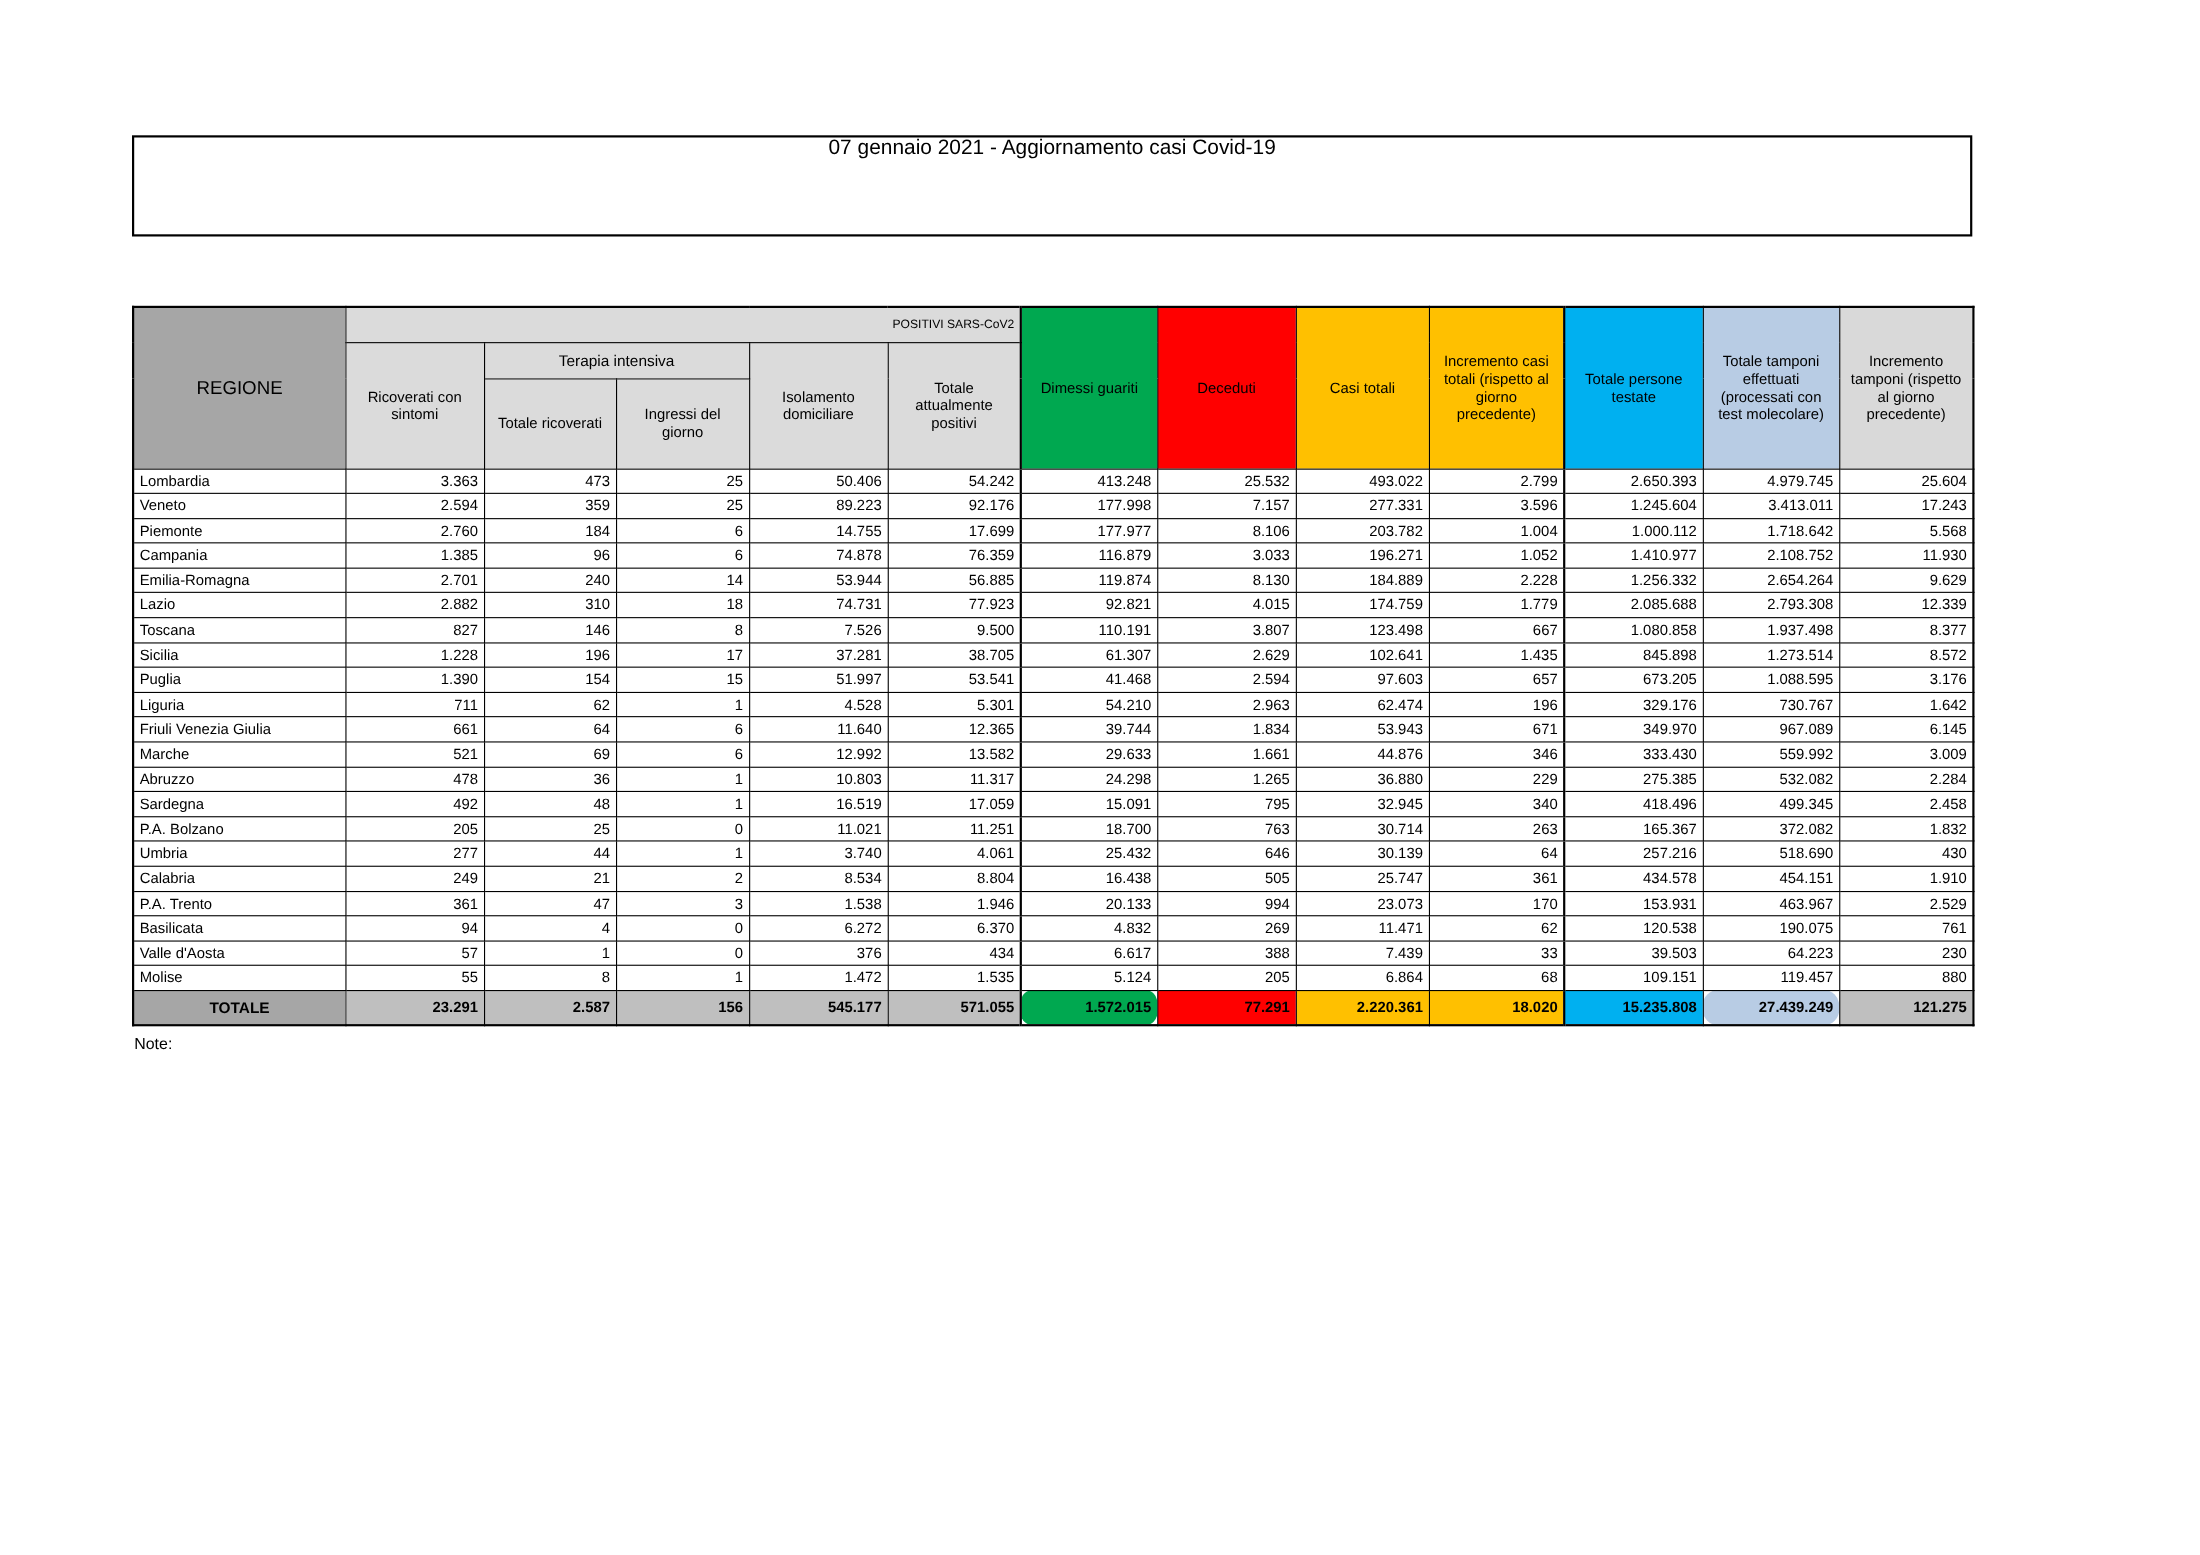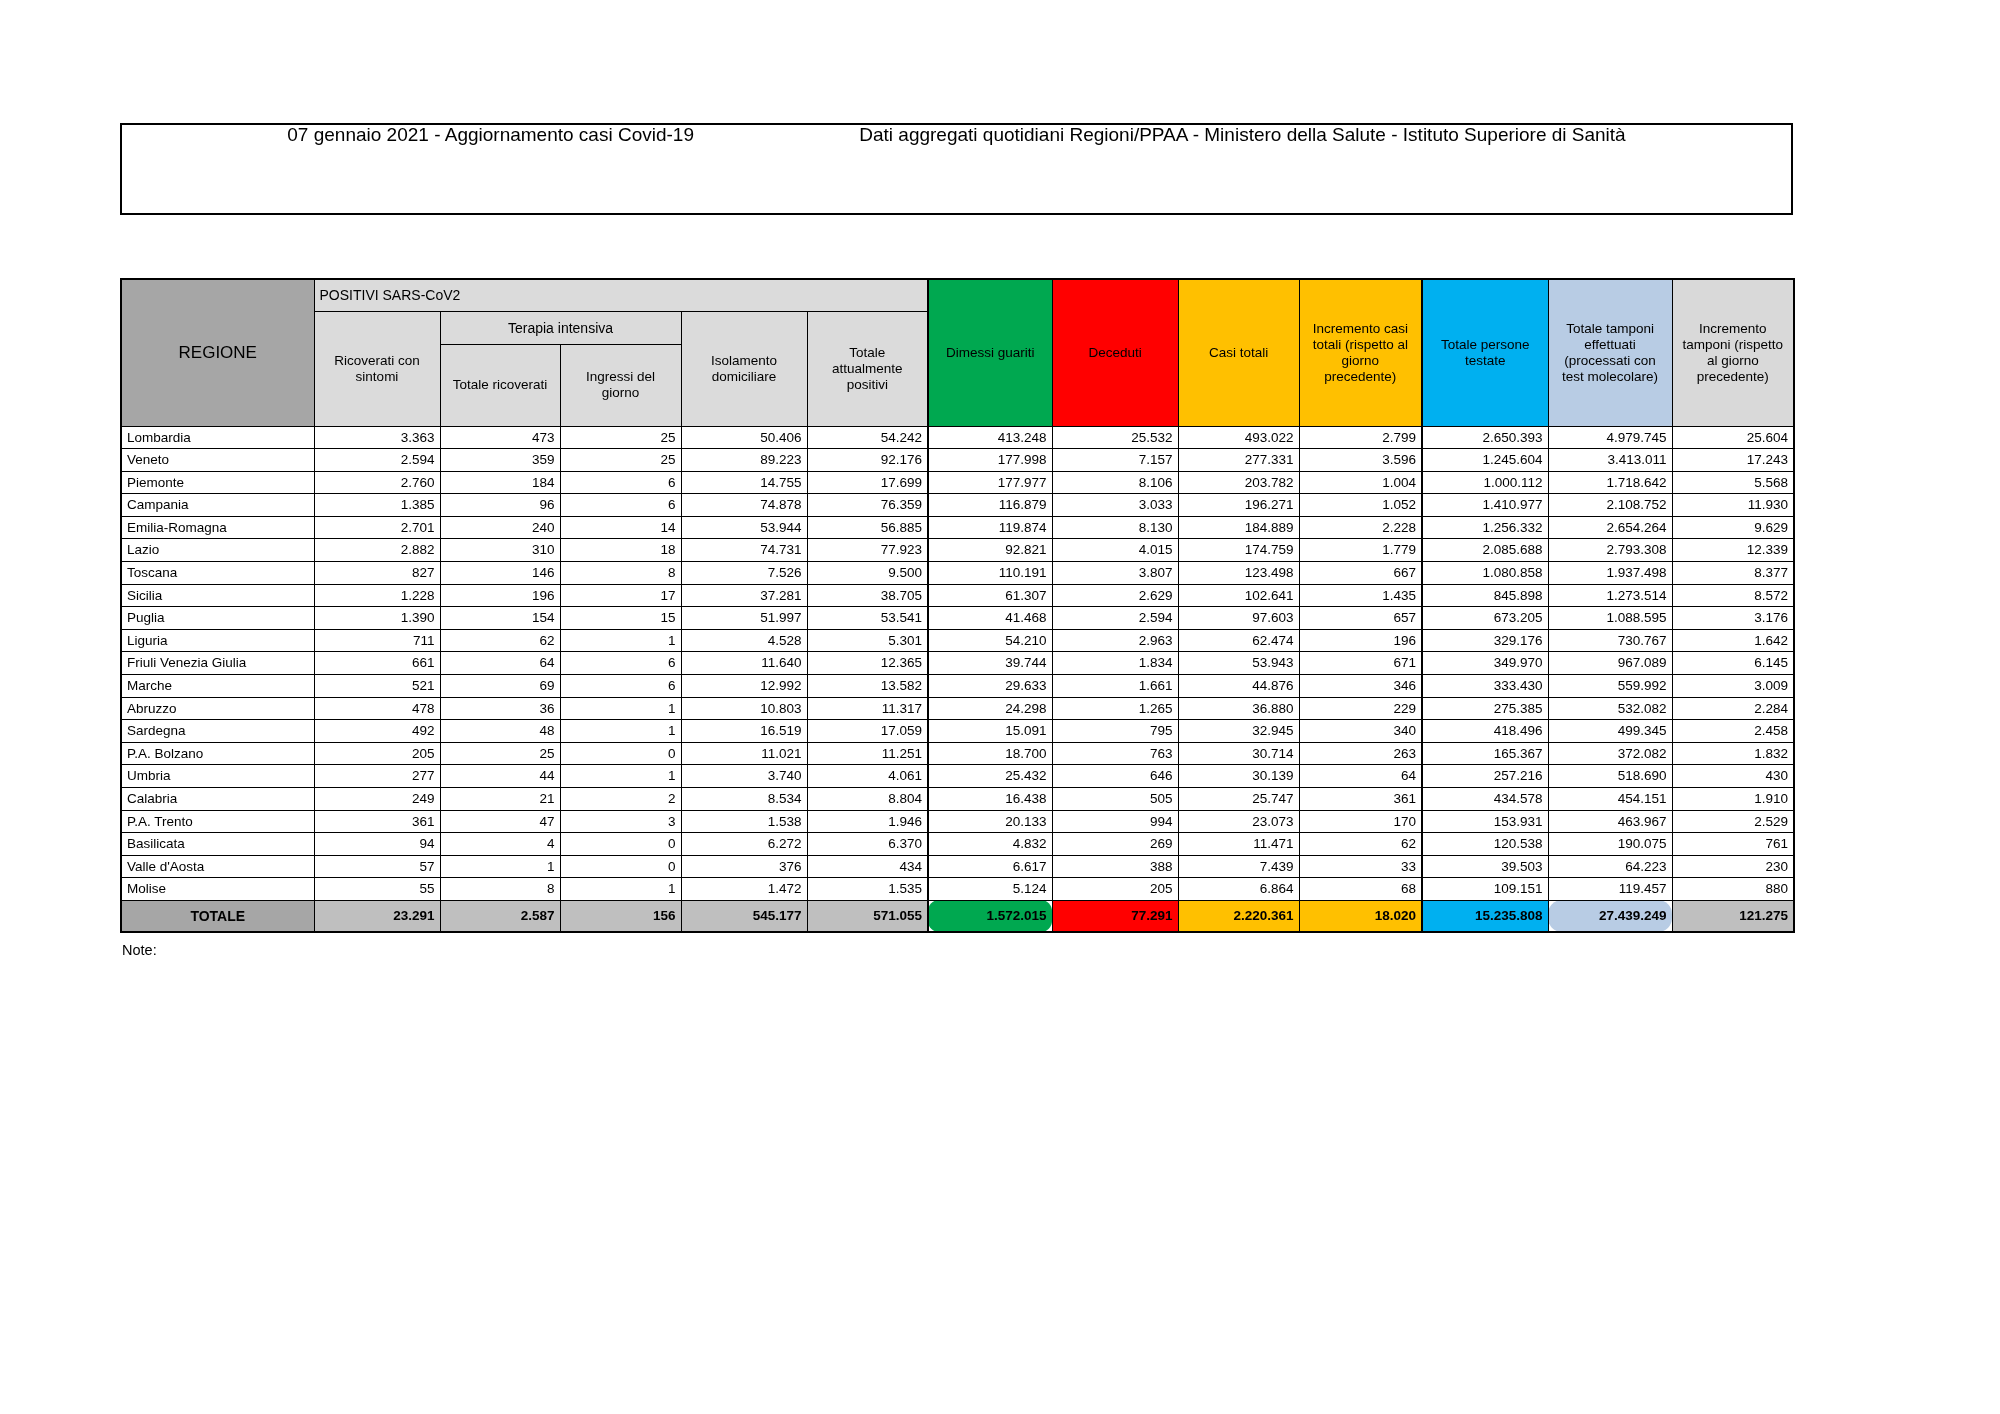--- a/index.html
+++ b/index.html
@@ -34,21 +34,21 @@
     padding:0 5px;
     overflow:hidden;
     font-weight:normal;
   }
   th.regione-hd{
     background:var(--region_header_gray);
     font-weight:bold;text-align:center;font-size:17px;
   }
   th.banner{
     background:var(--header_gray);
-    font-weight:bold;text-align:left;font-size:14px;height:32px;
+    font-weight:bold;text-align:right;font-size:11px;height:32px;
   }
   th.banner2{
     background:var(--header_gray);
     text-align:center;font-size:14px;height:33px;
   }
   th.sub{
     background:var(--header_gray);
     text-align:center;font-size:13.5px;line-height:16px;vertical-align:middle;
   }
   th.h-green{background:var(--green);}
@@ -86,21 +86,20 @@
     font-size:12px;
   }
 </style>
 </head>
 <body>
 
 <div class="canvas">
 
   <div class="title-box">
     <div class="tline">07 gennaio 2021 - Aggiornamento casi Covid-19</div>
-    <div class="tline">Dati aggregati quotidiani Regioni/PPAA - Ministero della Salute - Istituto Superiore di Sanità</div>
   </div>
 
   <table class="report">
     <colgroup>
       <col style="width:193px">
         <col style="width:126px">
         <col style="width:120px">
         <col style="width:121px">
       <col style="width:126px">
         <col style="width:121px">

